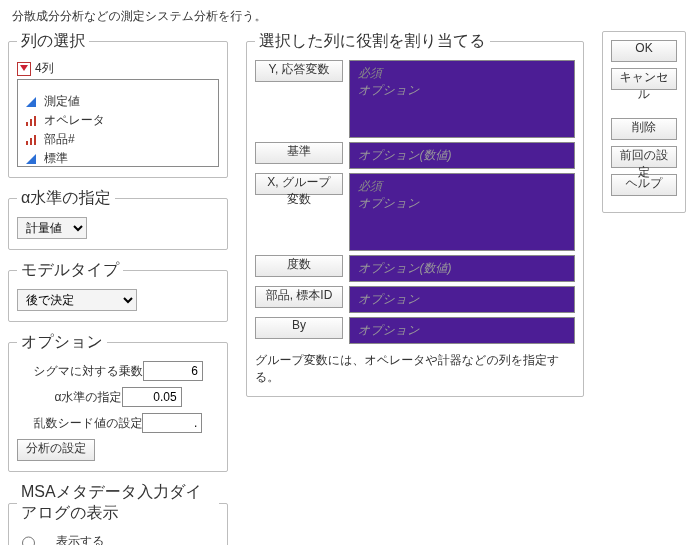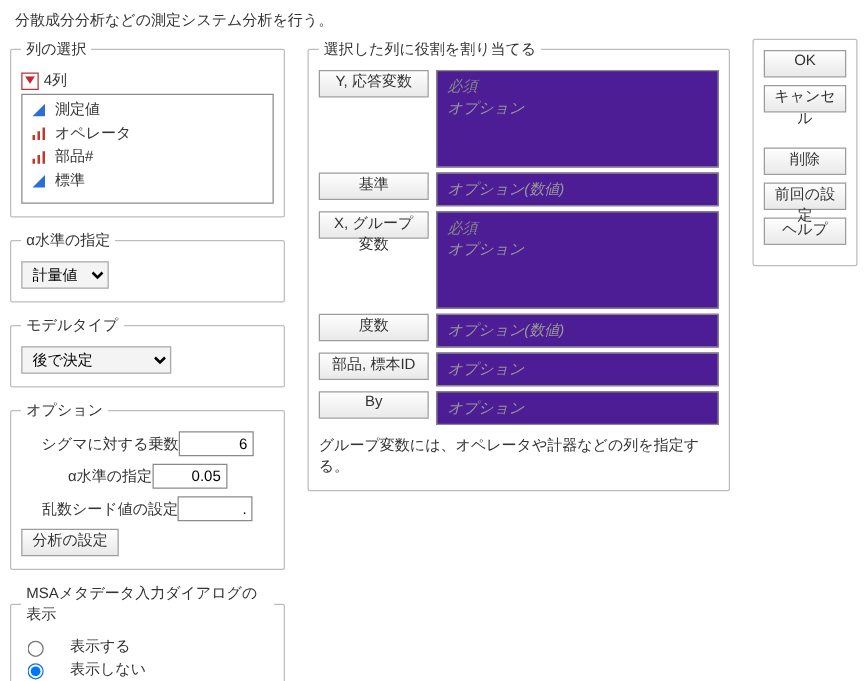--- a/index.html
+++ b/index.html
@@ -18,39 +18,39 @@
   .col-mid  { width: 338px; }
   .col-right{ width: 80px; }
 
   fieldset {
     border: 1px solid #bdbdbd;
     border-radius: 2px;
     margin: 0 0 10px 0;
     padding: 8px 8px 10px 8px;
     position: relative;
   }
-  legend { padding: 0 4px; color: #333; font-size: 12px; }
+  legend { padding: 0 4px; color: #333; font-size: 16px; }
 
   
   .list-header {
     display: flex; align-items: center; gap: 4px;
     margin-bottom: 2px;
   }
   .tri-btn {
     width: 14px; height: 14px;
     border: 1px solid #b33; background: #fff;
     display:flex; align-items:center; justify-content:center;
     cursor: pointer;
   }
   .tri-btn svg { display:block; }
   .list-box {
     border: 1px solid #8a8a8a;
     background: #fff;
     height: 88px;
-    padding: 2px 0;
+    padding: 12px 0;
     overflow: auto;
   }
   .list-item {
     display:flex; align-items:center; gap:6px;
     padding: 1px 6px;
     cursor: pointer;
   }
   .ico { width: 14px; height: 14px; flex: none; display:flex; align-items:center; justify-content:center; }
 
   

